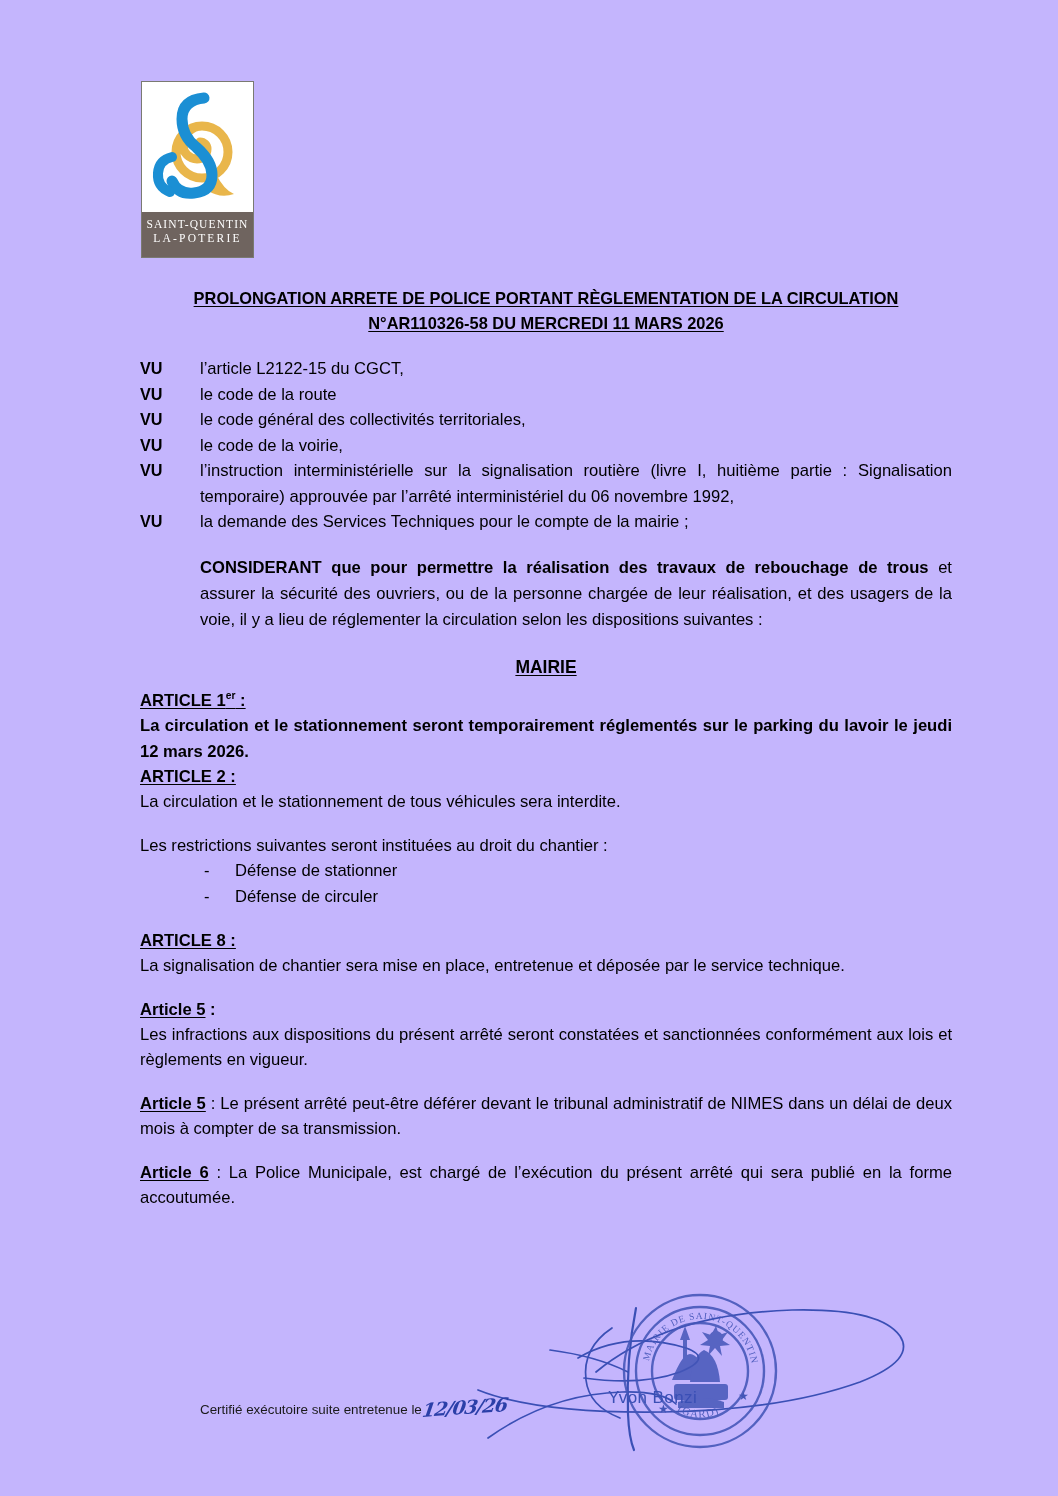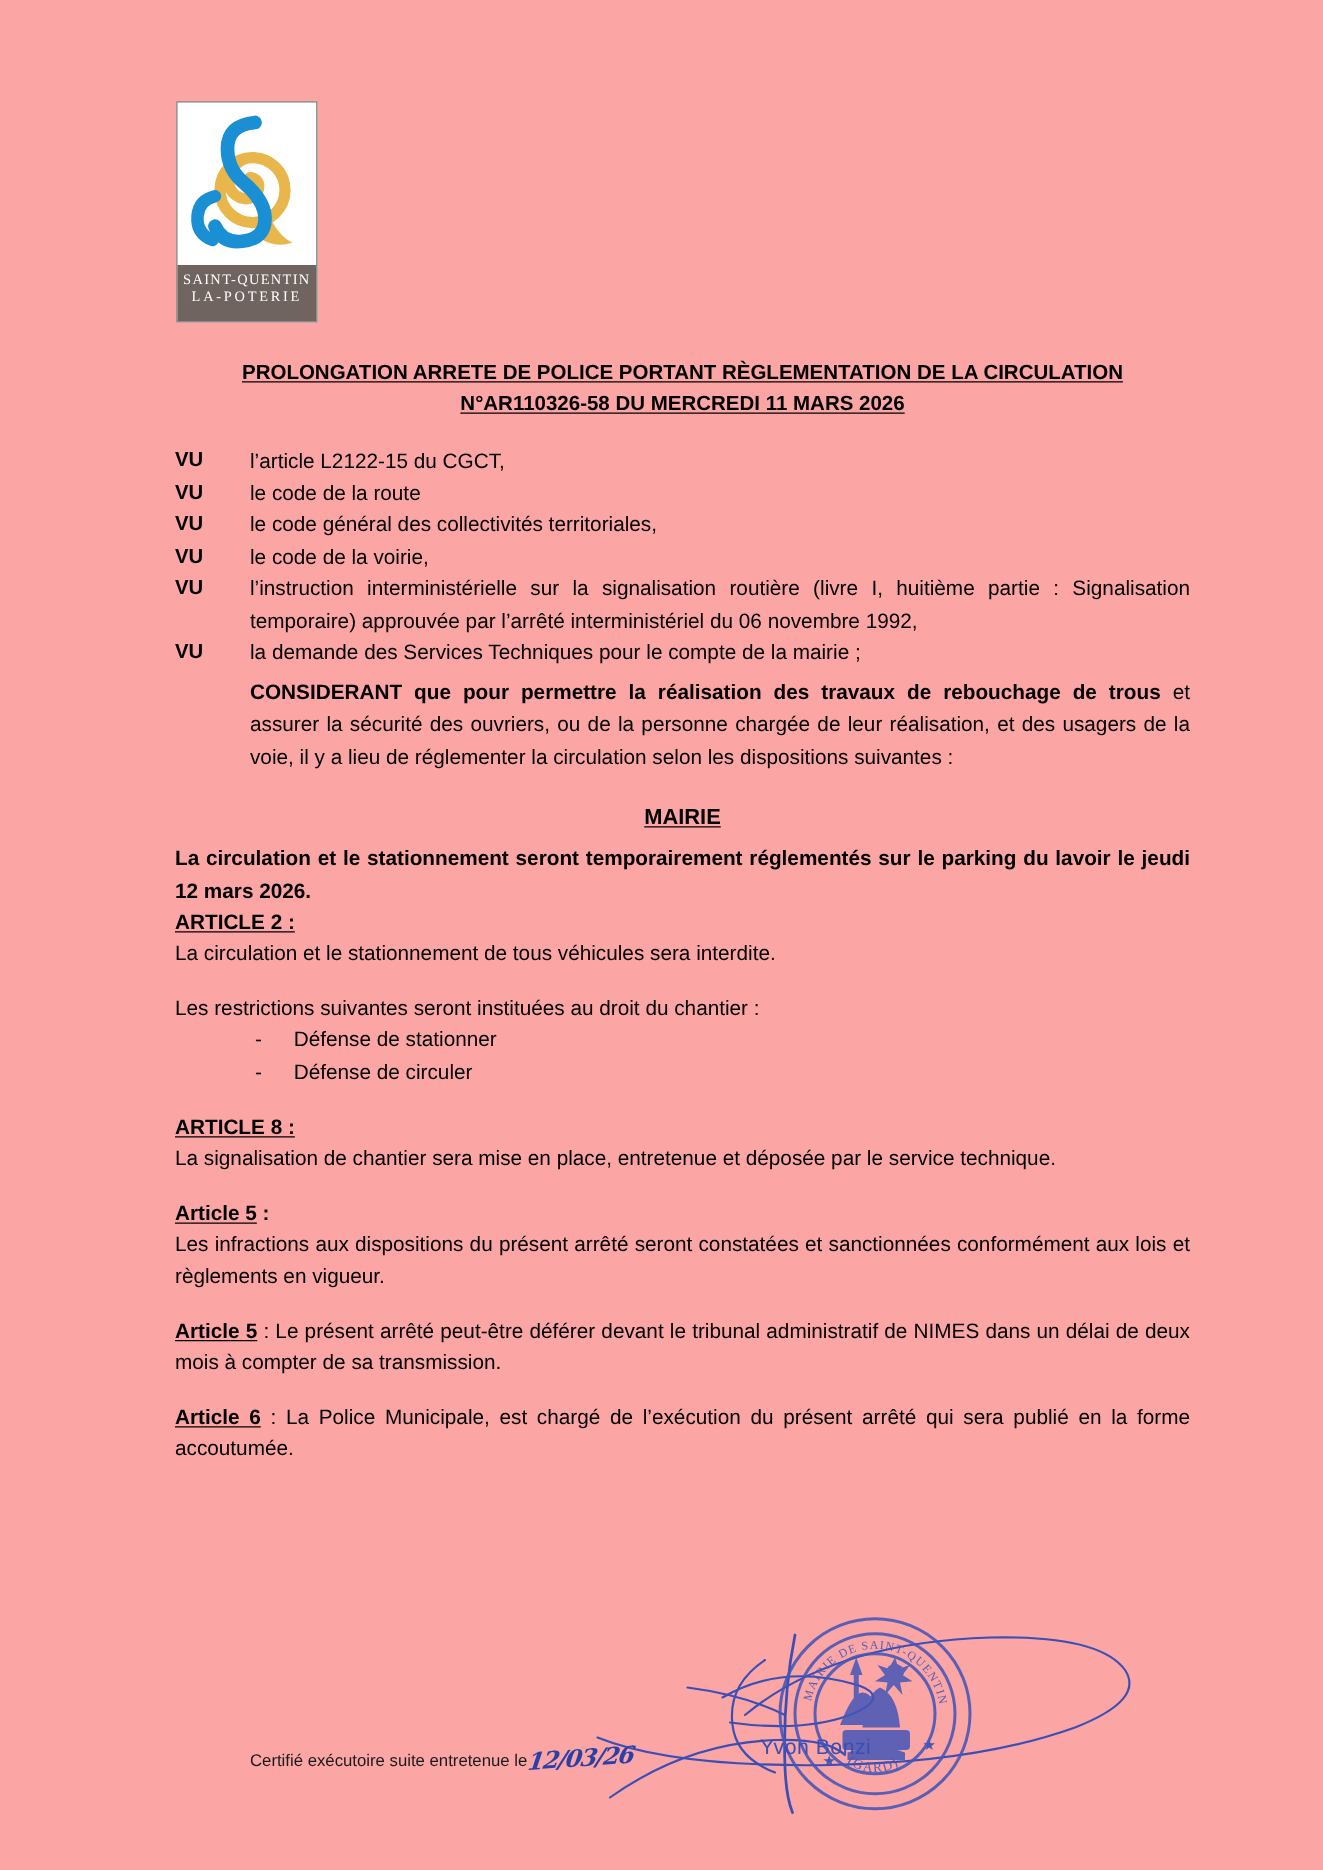--- a/index.html
+++ b/index.html
@@ -9,21 +9,21 @@
     background: #ffffff;
   }
   body {
     font-family: "Liberation Sans", sans-serif;
     color: #000000;
   }
   .page {
     position: relative;
     width: 1058px;
     height: 1496px;
-    background: #fca5a5;
+    background: #c4b5fd;
     overflow: hidden;
   }
 
   
   .logo-block {
     position: absolute;
     left: 141px;
     top: 81px;
     width: 113px;
     height: 177px;
@@ -90,21 +90,21 @@
     line-height: 25.5px;
   }
   .vu-text {
     flex: 1 1 auto;
     text-align: justify;
     line-height: 25.5px;
   }
   .vu-text.single { text-align: left; }
 
   .considerant {
-    margin: 6px 0 0 60px;
+    margin: 20px 0 0 60px;
     text-align: justify;
     line-height: 26px;
   }
   .considerant b { font-weight: bold; }
 
   .arrete-heading {
     text-align: center;
     font-weight: bold;
     font-size: 17.5px;
     margin: 22px 0 8px 0;
@@ -248,20 +248,21 @@
       <div class="vu-row">
         <div class="vu-label">VU</div>
         <div class="vu-text single">la demande des Services Techniques pour le compte de la mairie ;</div>
       </div>
     </div>
 
     <p class="considerant"><b>CONSIDERANT que pour permettre la réalisation des travaux de rebouchage de trous</b><span> et assurer la sécurité des ouvriers, ou de la personne chargée de leur réalisation, et des usagers de la voie, il y a lieu de réglementer la circulation selon les dispositions suivantes :</span></p>
 
     <div class="arrete-heading"><span>MAIRIE</span></div>
 
+    <p class="art-head"><span class="u"><span>ARTICLE 1</span><sup>er</sup><span> :</span></span></p>
     <p class="art-body bold">La circulation et le stationnement seront temporairement réglementés sur le parking du lavoir le jeudi 12 mars 2026.</p>
 
     <p class="art-head"><span class="u">ARTICLE 2 :</span></p>
     <p class="art-body">La circulation et le stationnement de tous véhicules sera interdite.</p>
 
     <div class="gap"></div>
 
     <p class="art-body">Les restrictions suivantes seront instituées au droit du chantier :</p>
     <ul class="dash-list">
       <li class="dash-item">

